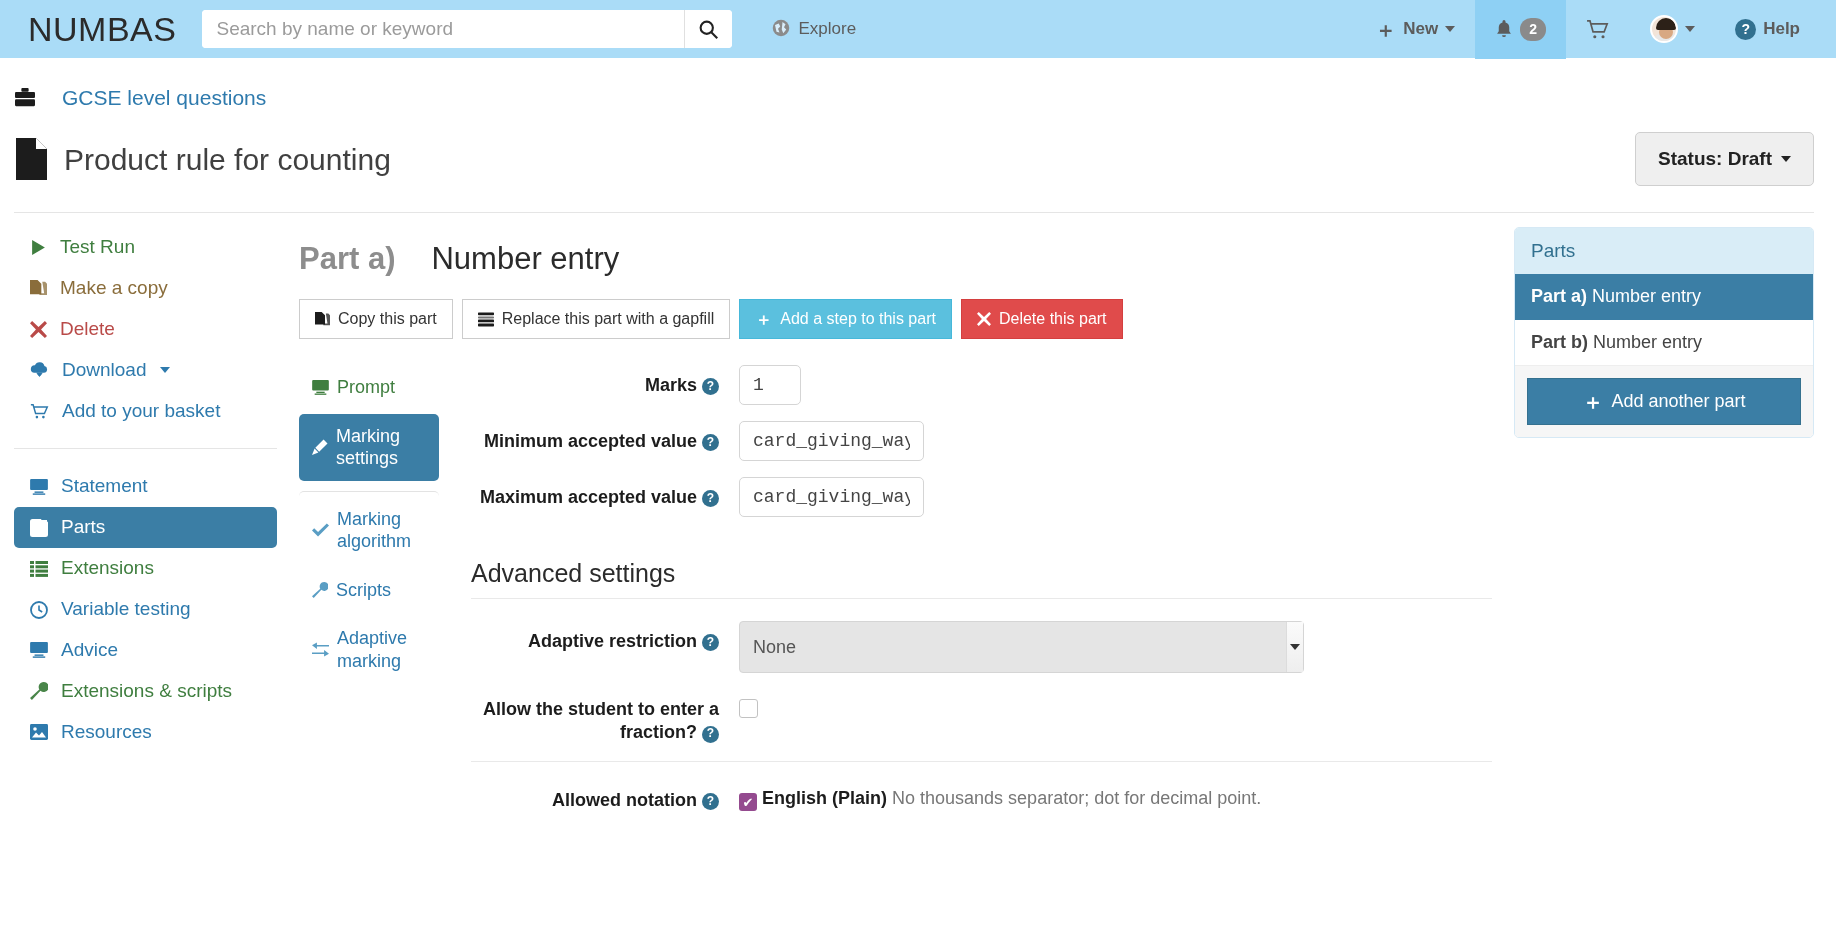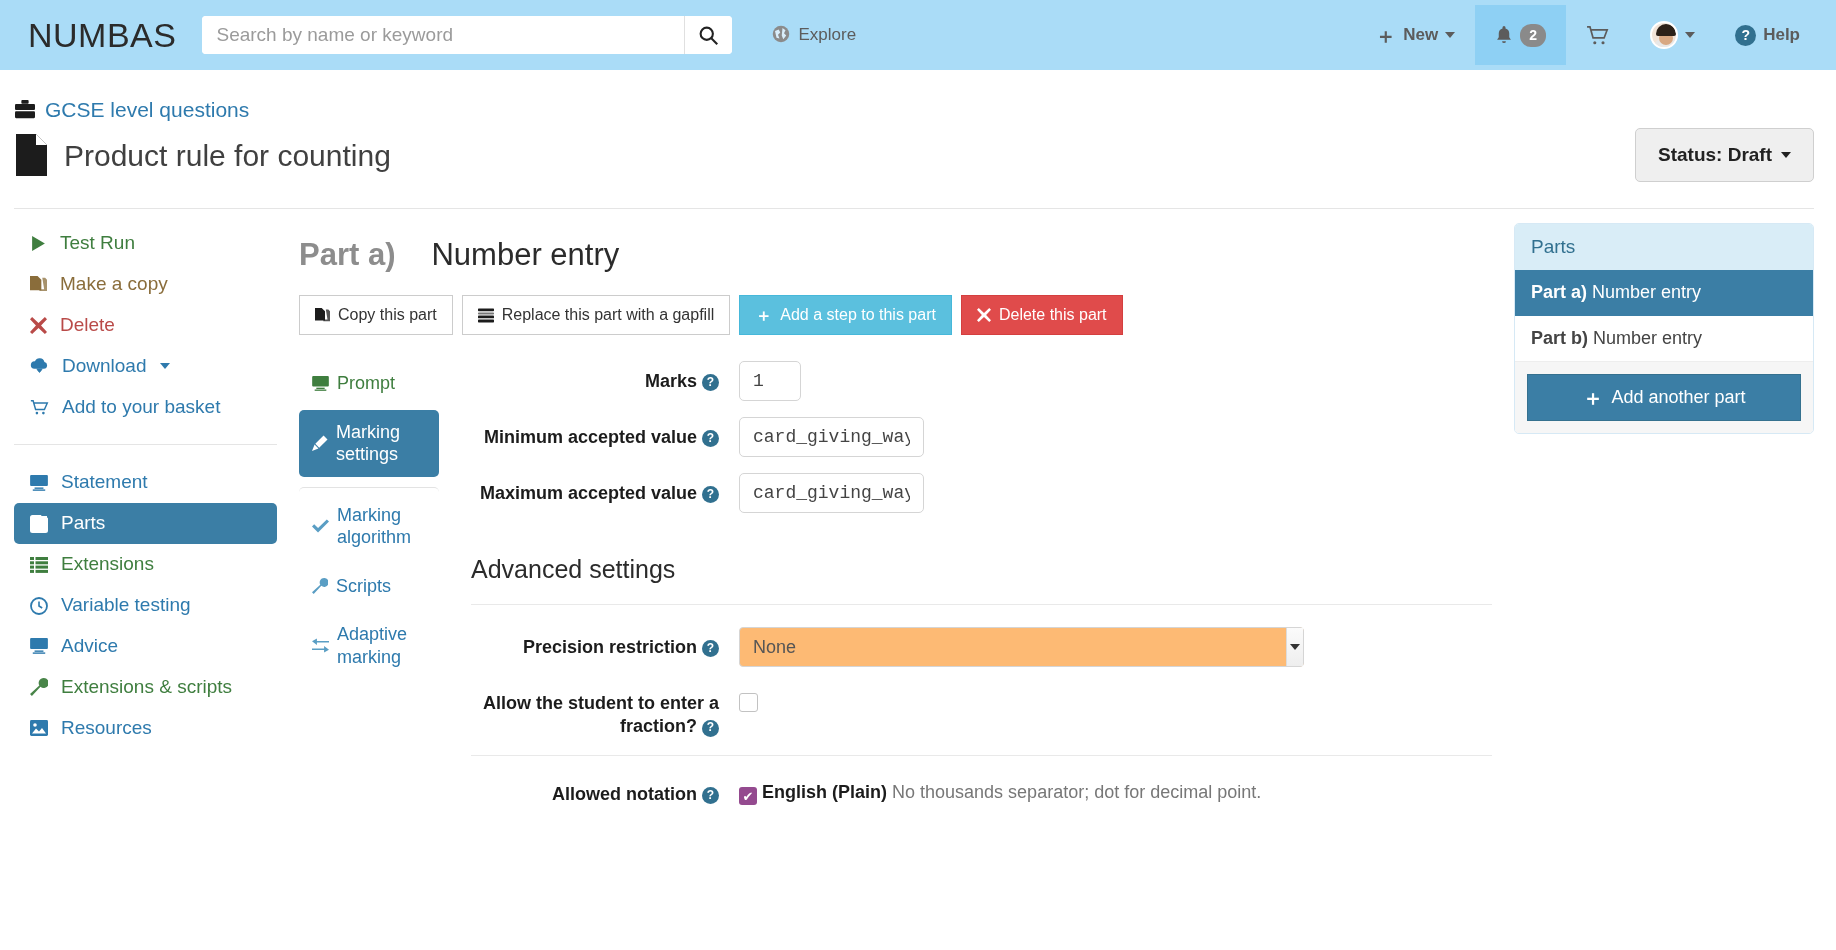--- a/index.html
+++ b/index.html
@@ -7,21 +7,21 @@
     margin: 0; padding: 0;
     width: 1836px; height: 950px;
     overflow: hidden;
     background: #ffffff;
     font-family: "Liberation Sans", sans-serif;
     color: #333333;
   }
 
   
   .navbar {
-    height: 70px;
+    height: 58px;
     background: #aadcf7;
     display: flex;
     align-items: center;
     padding: 0 16px 0 28px;
     position: relative;
   }
   .brand {
     font-size: 34px;
     letter-spacing: 0.5px;
     color: #2b2b2b;
@@ -141,24 +141,24 @@
     display: inline-flex;
     align-items: center;
     justify-content: center;
   }
 
   
   .page-head { padding: 28px 22px 0 14px; }
   .breadcrumb {
     display: flex;
     align-items: center;
-    gap: 9px;
+    gap: 26px;
     font-size: 21px;
     color: #2e7aad;
-    margin-bottom: 6px;
+    margin-bottom: 22px;
     cursor: pointer;
   }
   .title-row {
     display: flex;
     align-items: center;
     padding-bottom: 26px;
     border-bottom: 1px solid #e5e5e5;
   }
   .doc-icon { margin-right: 16px; display: flex; align-items: center; }
   .page-title {
@@ -298,31 +298,31 @@
     font-family: "Liberation Mono", monospace;
     color: #444;
     outline: none;
     background: #fff;
   }
   .w-marks { width: 62px; }
   .w-val   { width: 185px; }
   .section-title {
     font-size: 25px;
     color: #2b2b2b;
-    margin: 42px 0 20px 0;
+    margin: 42px 0 10px 0;
     padding-left: 0;
   }
   .hr-light { border-top: 1px solid #e9e9e9; margin: 0 0 22px 0; }
   .sel-wrap { position: relative; width: 565px; }
   .sel {
     width: 100%;
-    height: 40px;
+    height: 52px;
     border: 1px solid #d5d5d5;
     border-radius: 4px;
-    background: #fdba74;
+    background: #e5e5e5;
     font-size: 18px;
     color: #555;
     padding: 0 13px;
     font-family: "Liberation Sans", sans-serif;
     appearance: none;
     outline: none;
   }
   .sel-arrow {
     position: absolute;
     right: 1px; top: 1px; bottom: 1px;
@@ -752,21 +752,21 @@
             <span>Maximum accepted value</span><span class="help-dot">?</span>
           </div>
           <input class="txt-input w-val" type="text" value="card_giving_ways" style="">
         </div>
 
         <div class="section-title">Advanced settings</div>
         <div class="hr-light"></div>
 
         <div class="form-row">
           <div class="form-label">
-            <span>Precision restriction</span><span class="help-dot">?</span>
+            <span>Adaptive restriction</span><span class="help-dot">?</span>
           </div>
           <div class="sel-wrap">
             <select class="sel">
               <option>None</option>
             </select>
             <span class="sel-arrow">
                 <i></i>
               </span>
           </div>
         </div>

